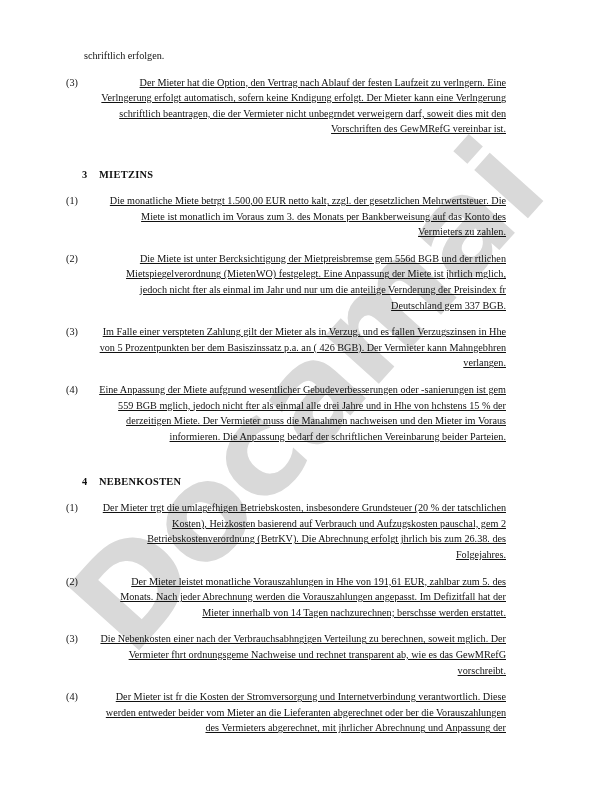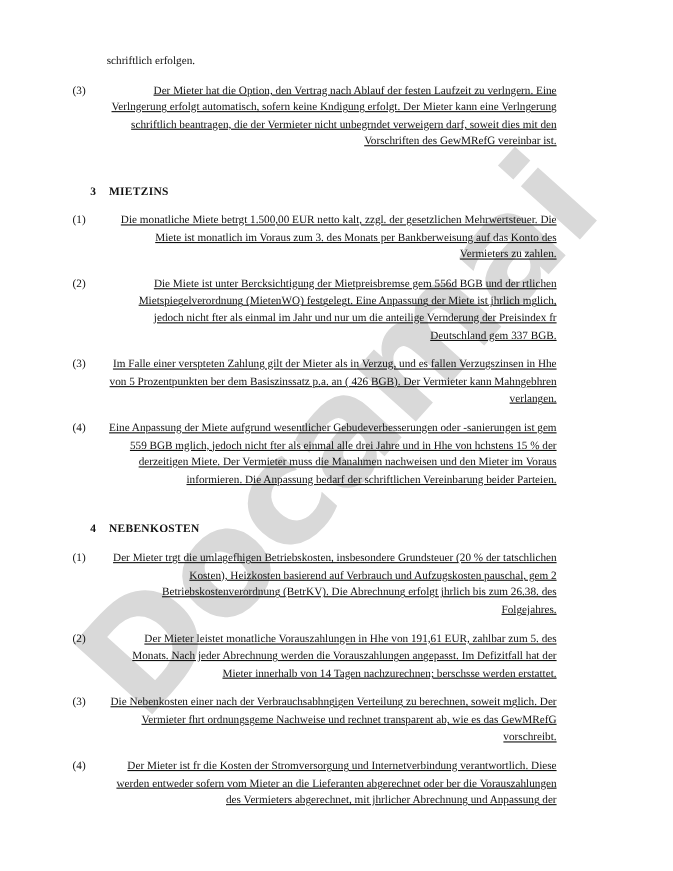--- a/index.html
+++ b/index.html
@@ -63,21 +63,21 @@
 
   .doc-body {
     position: absolute;
     left: 66px;
     top: 48px;
     width: 440px;
   }
 
   
   .cont-line {
-    margin: 0 0 0 31px;
+    margin: 0 0 0 18px;
     font-size: 10.2px;
     line-height: 15.6px;
     text-align: left;
   }
 
   .para {
     display: flex;
     margin-top: 11px;
     font-size: 10.2px;
     line-height: 15.6px;
@@ -166,20 +166,20 @@
           <div class="para">
             <span class="num">(2)</span>
             <span class="txt">Der Mieter leistet monatliche Vorauszahlungen in Hhe von 191,61 EUR, zahlbar zum 5. des Monats. Nach jeder Abrechnung werden die Vorauszahlungen angepasst. Im Defizitfall hat der Mieter innerhalb von 14 Tagen nachzurechnen; berschsse werden erstattet.</span>
           </div>
           <div class="para">
             <span class="num">(3)</span>
             <span class="txt">Die Nebenkosten einer nach der Verbrauchsabhngigen Verteilung zu berechnen, soweit mglich. Der Vermieter fhrt ordnungsgeme Nachweise und rechnet transparent ab, wie es das GewMRefG vorschreibt.</span>
           </div>
           <div class="para">
             <span class="num">(4)</span>
-            <span class="txt">Der Mieter ist fr die Kosten der Stromversorgung und Internetverbindung verantwortlich. Diese werden entweder sofern vom Mieter an die Lieferanten abgerechnet oder ber die Vorauszahlungen des Vermieters abgerechnet, mit jhrlicher Abrechnung und Anpassung der</span>
+            <span class="txt">Der Mieter ist fr die Kosten der Stromversorgung und Internetverbindung verantwortlich. Diese werden entweder beider vom Mieter an die Lieferanten abgerechnet oder ber die Vorauszahlungen des Vermieters abgerechnet, mit jhrlicher Abrechnung und Anpassung der</span>
           </div>
         </div>
 
     </div>
   </div>
 
 </div>
 
 </body></html>

